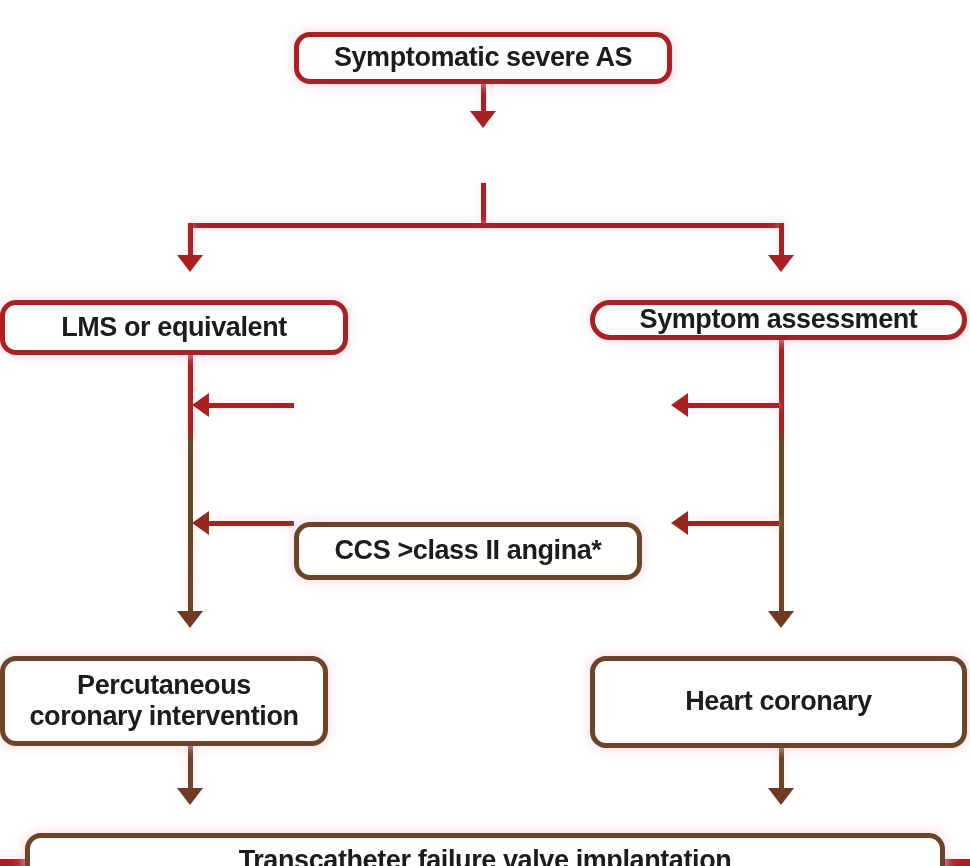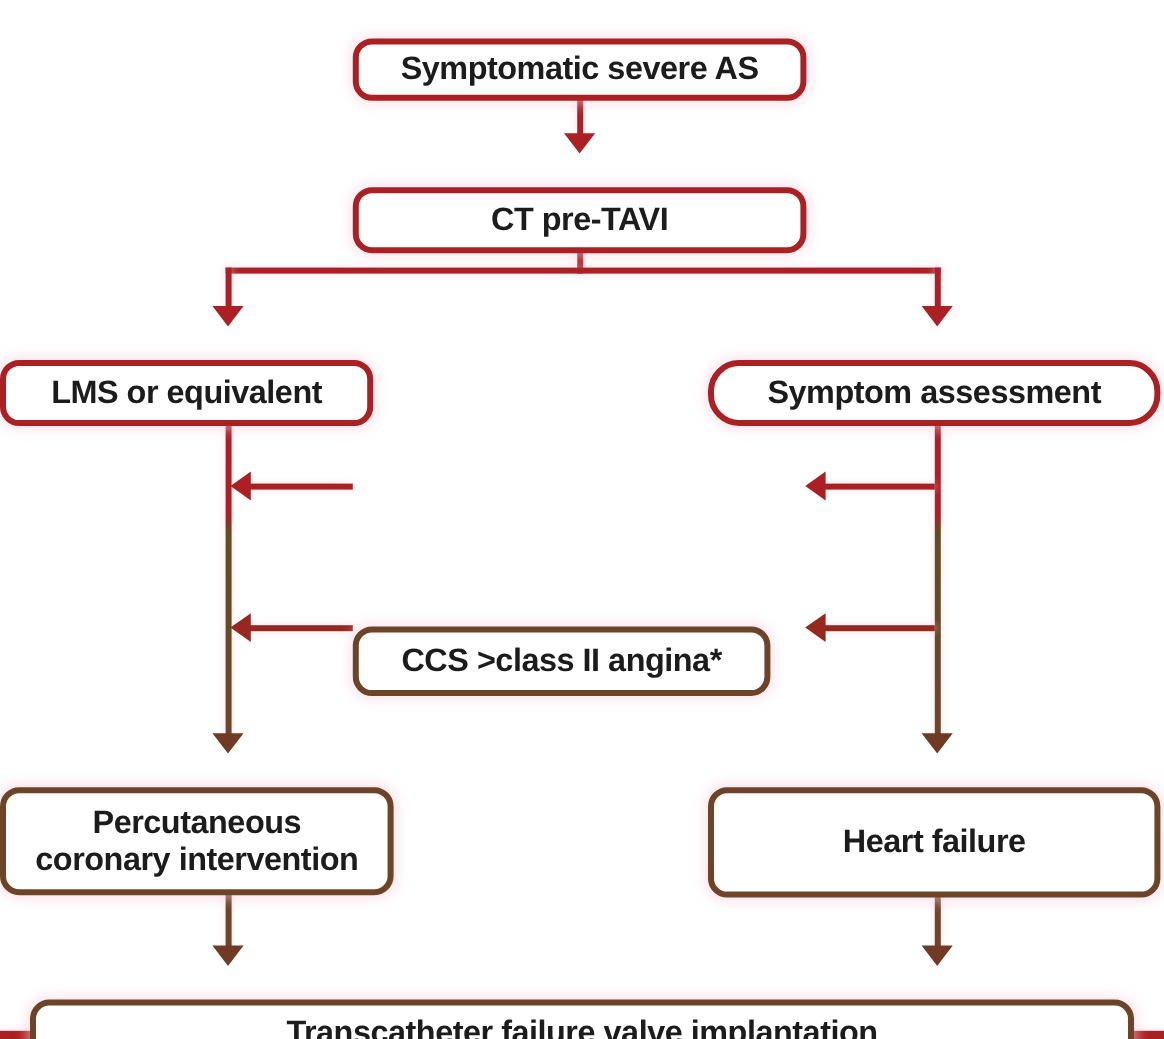--- a/index.html
+++ b/index.html
@@ -27,22 +27,22 @@
   .darkred-bg{background:var(--darkred);}
   .grad{background:linear-gradient(to bottom,var(--red) 0%,var(--red) 36%,var(--olive) 41%,var(--brown) 100%);}
   .arr{position:absolute;width:0;height:0;}
   .arr.down{border-left:13px solid transparent;border-right:13px solid transparent;border-top:17px solid var(--red);}
   .arr.down.brown-a{border-top-color:var(--arrowbrown);}
   .arr.left{border-top:12px solid transparent;border-bottom:12px solid transparent;border-right:17px solid var(--red);}
   .arr.left.darkred-a{border-right-color:var(--darkred);}
 
   #n-symptomatic{left:294px;top:4px;width:378px;height:52px;}
   #n-ct{left:294px;top:128px;width:378px;height:55px;}
-  #n-lms{left:0px;top:272px;width:311px;height:55px;}
-  #n-symptom{left:590px;top:272px;width:377px;height:55px;border-radius:26px;}
+  #n-lms{left:0px;top:272px;width:348px;height:55px;}
+  #n-symptom{left:590px;top:272px;width:377px;height:40px;border-radius:26px;}
   #n-nstemi{left:294px;top:377px;width:378px;height:55px;}
   #n-ccs{left:294px;top:494px;width:348px;height:58px;}
   #n-pci{left:0px;top:628px;width:328px;height:90px;}
   #n-hf{left:590px;top:628px;width:377px;height:92px;}
   #n-tavi{left:25px;top:805px;width:920px;height:55px;}
 
   #e-sym-ct{left:481px;top:56px;width:5px;height:58px;}
   #a-ct{left:470px;top:111px;}
   #e-ct-stem{left:481px;top:183px;width:5px;height:45px;}
   #e-split{left:188px;top:223px;width:596px;height:5px;}
@@ -96,36 +96,33 @@
   <div class="arr left" id="a-nstemi-l"></div>
   <div class="arr left" id="a-nstemi-r"></div>
   <div class="arr left darkred-a" id="a-ccs-l"></div>
   <div class="arr left darkred-a" id="a-ccs-r"></div>
   <div class="arr down brown-a" id="a-tavi-l"></div>
   <div class="arr down brown-a" id="a-tavi-r"></div>
 
   <div class="node" id="n-symptomatic">
     <span>Symptomatic severe AS</span>
   </div>
-  <div class="node" id="n-ct">
-    <span>CT pre-TAVI</span>
-  </div>
   <div class="node" id="n-lms">
     <span>LMS or equivalent</span>
   </div>
   <div class="node" id="n-symptom">
     <span>Symptom assessment</span>
   </div>
   <div class="node brown" id="n-ccs">
     <span>CCS &gt;class II angina*</span>
   </div>
   <div class="node brown" id="n-pci">
     <span>Percutaneous
 coronary intervention</span>
   </div>
   <div class="node brown" id="n-hf">
-    <span>Heart failure</span>
+    <span>Heart coronary</span>
   </div>
   <div class="node brown" id="n-tavi">
     <span>Transcatheter failure valve implantation</span>
   </div>
 
 </div>
 
 </body></html>

